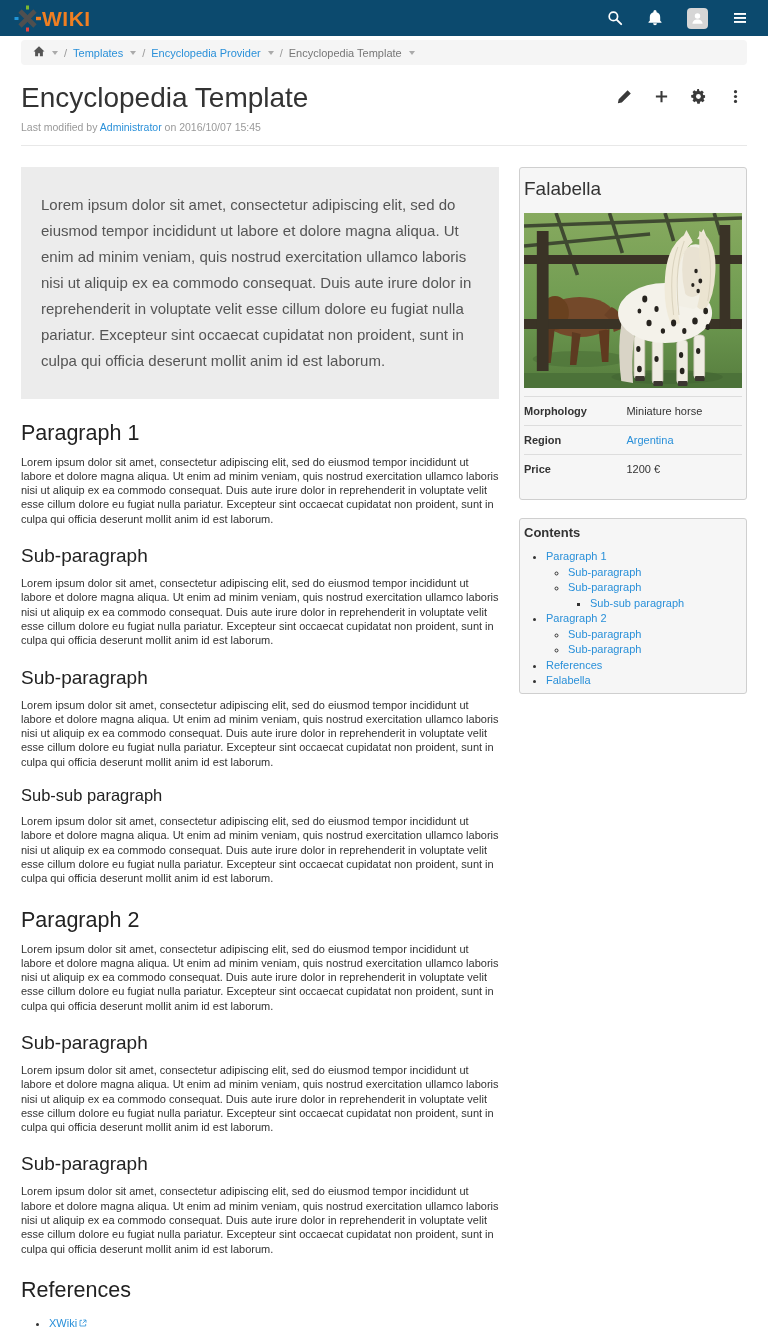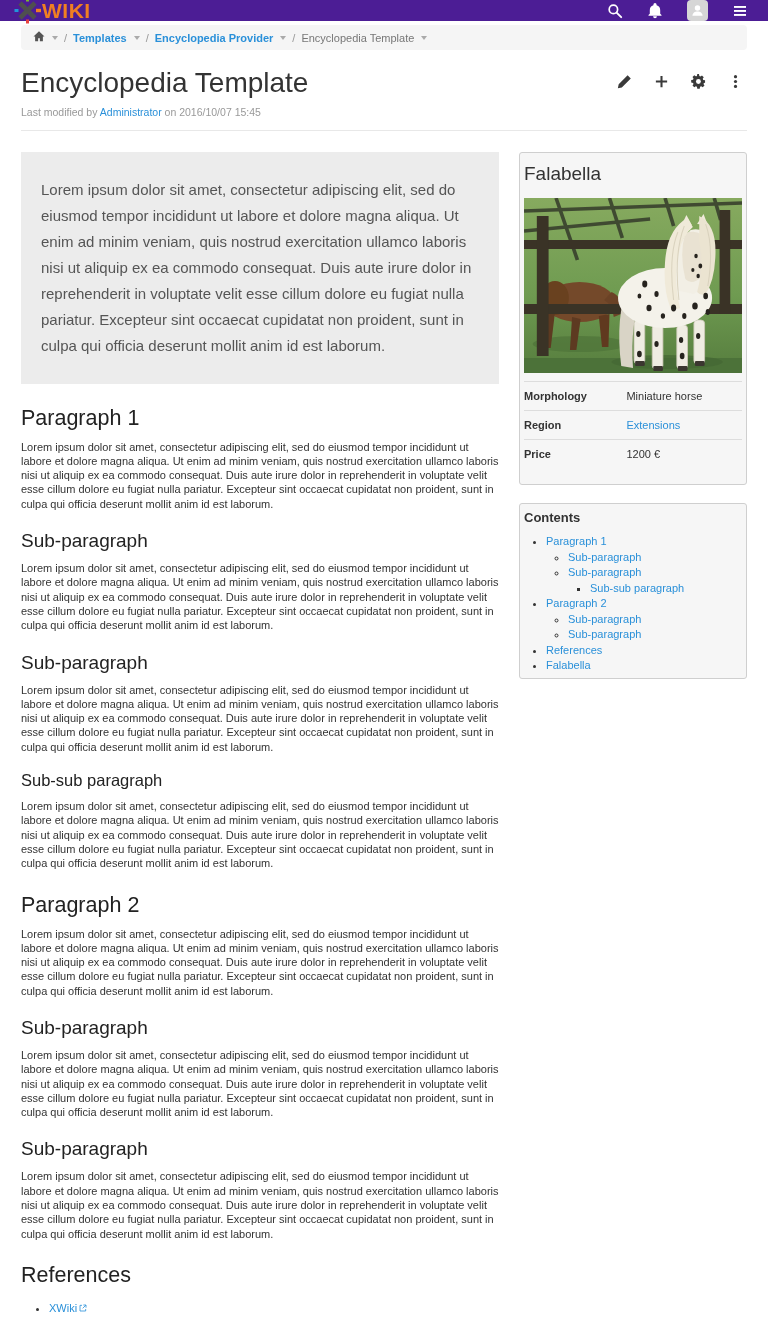--- a/index.html
+++ b/index.html
@@ -7,21 +7,21 @@
   body {
     width: 768px; min-height: 1330px; margin: 0 auto;
     font-family: "Liberation Sans", "DejaVu Sans", sans-serif;
     color:#333; position: relative;
   }
   a { text-decoration: none; cursor: pointer; }
   .link { color: var(--link, #2a90d9); }
 
   
   .navbar {
-    height: 21px; background:#4c1d95; display:flex; align-items:center;
+    height: 36px; background:#0c4a6e; display:flex; align-items:center;
     padding: 8px 14px;
   }
   .logo { display:flex; align-items:center; gap:1px; }
   .logo-wiki {
     color: var(--orange,#f07f22); font-size:21px; font-weight:bold;
     letter-spacing: 0.5px; line-height:1;
   }
   .nav-spacer { flex:1; }
   .nav-icons { display:flex; align-items:center; gap:24px; padding-right:6px; }
   .nav-icon { width:16px; height:16px; display:block; }
@@ -29,21 +29,21 @@
     width:21px; height:21px; border-radius:4px; background:#d6d6d6;
     display:flex; align-items:center; justify-content:center;
   }
 
   
   .crumb-bar {
     margin: 4px 21px 0; background:#f5f5f5; border-radius:4px;
     padding: 6px 12px; font-size:11px; color:#999;
     display:flex; align-items:center; flex-wrap:wrap; gap:4px;
   }
-  .crumb-link { color: var(--link,#2a90d9); font-weight: bold; }
+  .crumb-link { color: var(--link,#2a90d9); }
   .crumb-current { color:#777; }
   .caret {
     display:inline-block; width:0; height:0; margin-left:3px; vertical-align:middle;
     border-left:3.5px solid transparent; border-right:3.5px solid transparent;
     border-top:4px solid #aaa;
   }
   .crumb-sep { color:#999; margin:0 2px; }
 
   
   .container { padding: 0 21px; }
@@ -317,21 +317,21 @@
           </g>
         </svg>
         <table class="info-table">
           <tbody>
               <tr>
             <th>Morphology</th>
             <td>Miniature horse</td>
           </tr>
           <tr>
             <th>Region</th>
-            <td><a class="link">Extensions</a></td>
+            <td><a class="link">Argentina</a></td>
           </tr>
           <tr>
             <th>Price</th>
             <td>1200 €</td>
           </tr>
         </tbody>
           </table>
       </div>
 
       <div class="panel toc">

